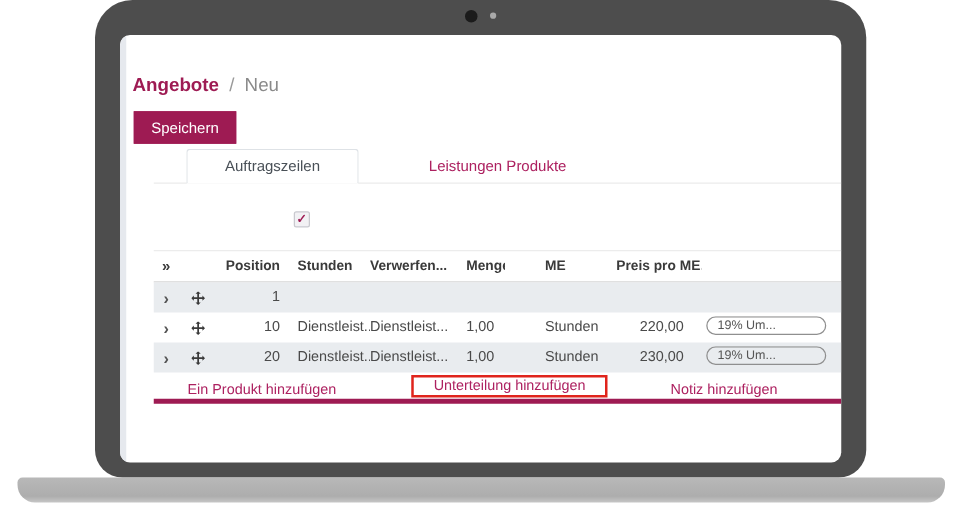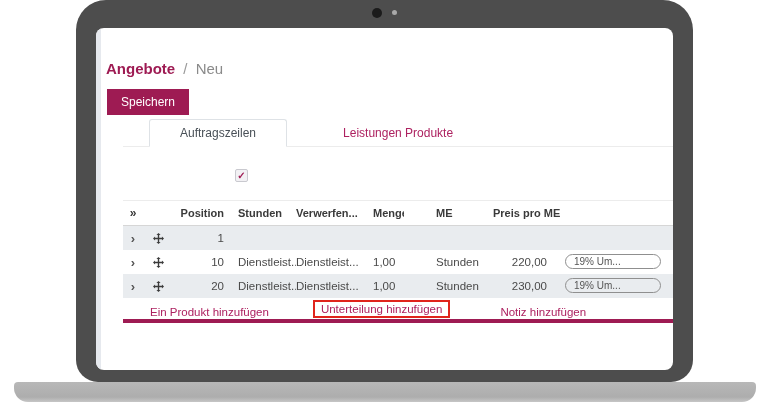--- a/index.html
+++ b/index.html
@@ -70,21 +70,21 @@
   .section-label{font-weight:700;color:#333;grid-column:4 / -1;}
   .pill{display:inline-block;max-width:96px;width:96px;border:1px solid var(--pillBorder);
     border-radius:9px;font-size:10px;color:var(--pillText);padding:1px 8px;white-space:nowrap;
     overflow:hidden;background:transparent;cursor:pointer;}
 
   
   .links-row{position:absolute;left:27px;top:270px;display:flex;align-items:flex-end;
     font-size:11.5px;height:20px;gap:44px;}
   .tlink{color:var(--link);cursor:pointer;white-space:nowrap;}
   .tlink.first{margin-left:27px;}
-  .hl-box{border:2px solid var(--red);padding:1px 6px;margin-left:0;}
+  .hl-box{border:2px solid var(--red);padding:1px 16px;margin-left:16px;}
   .tlink.last{margin-left:6px;}
   .thick-line{position:absolute;left:27px;right:0;top:291px;height:4px;background:var(--brand);}
 </style>
 </head>
 <body>
 
 <div class="stage">
 
   <div class="bezel">
     <div class="cam-dot"></div>

